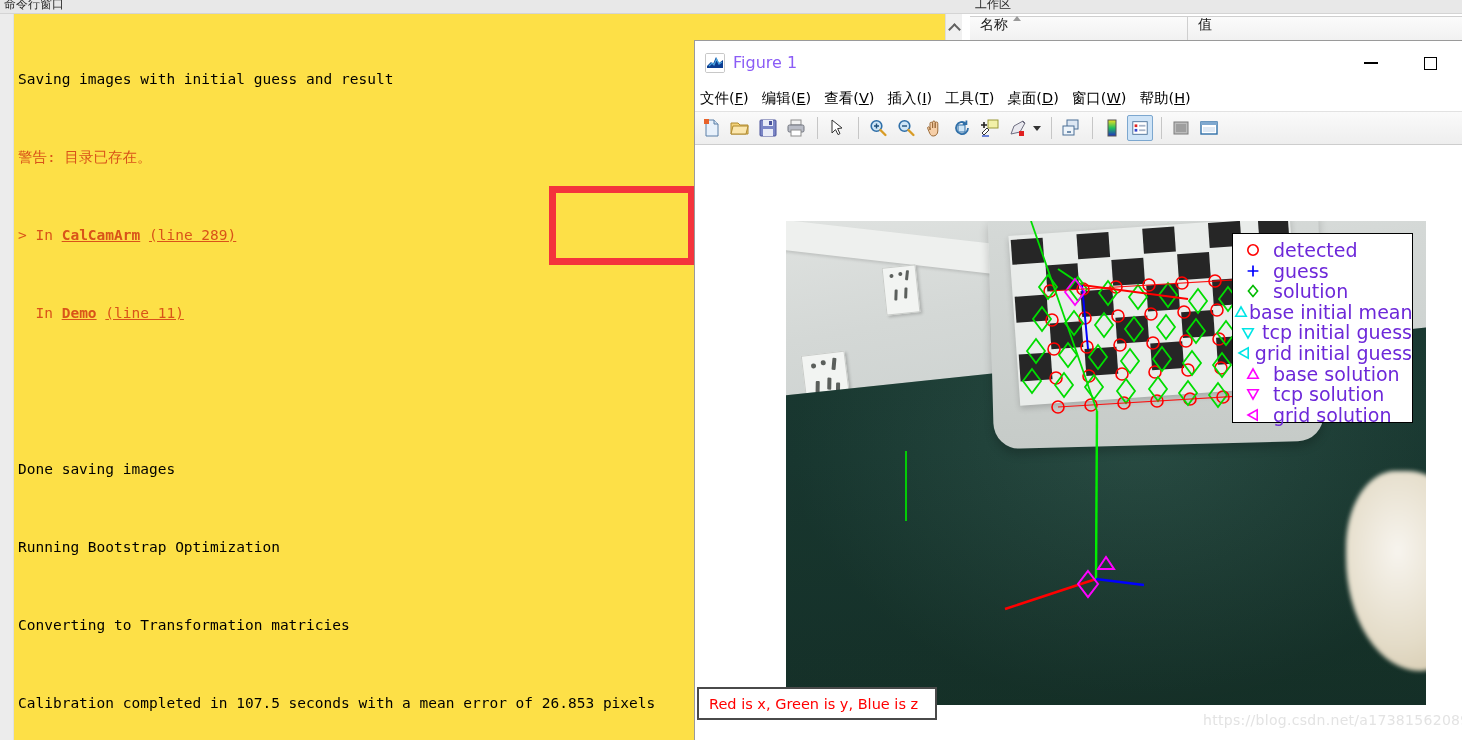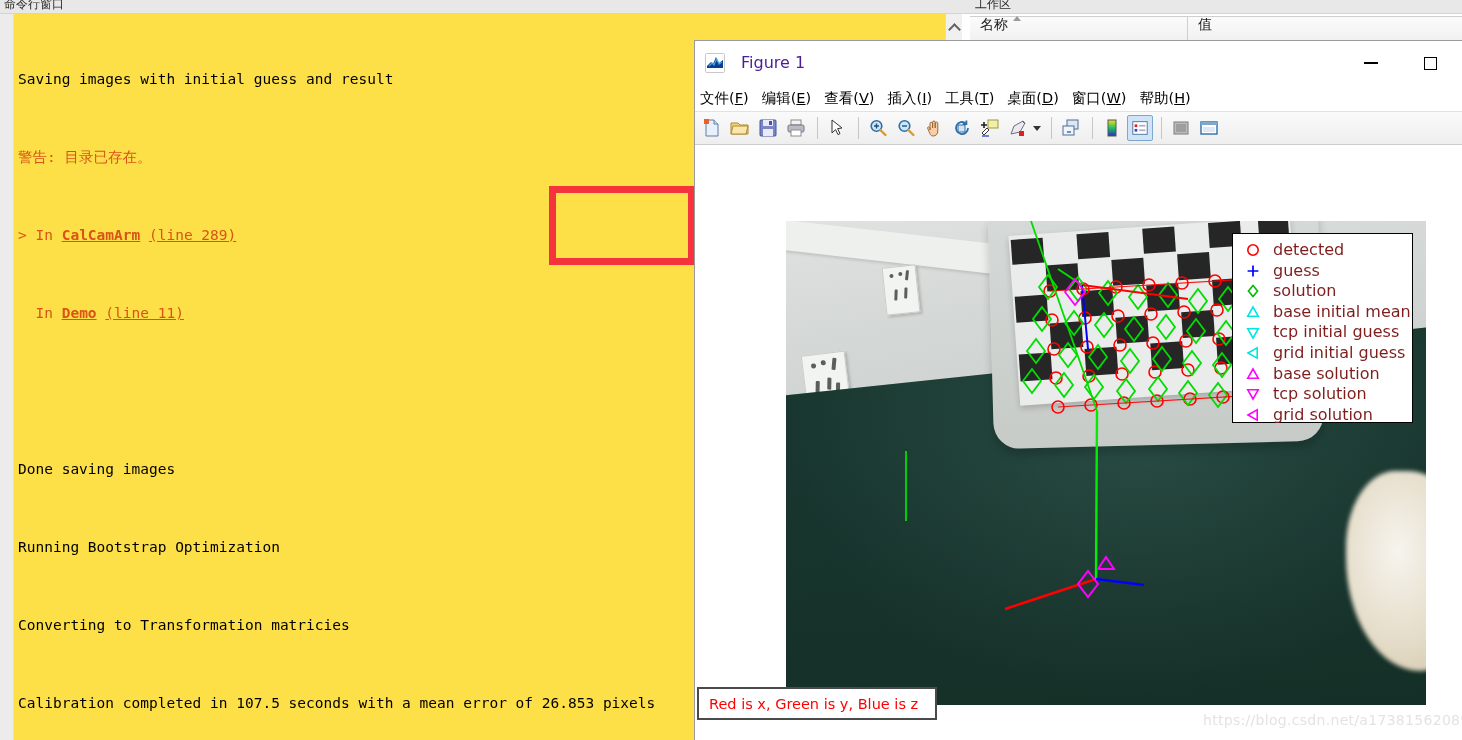--- a/index.html
+++ b/index.html
@@ -113,21 +113,21 @@
     background:#ffffff; border-bottom:1px solid #ffffff;
   }
   .fig-icon {
     position:absolute; left:10px; top:12px; width:20px; height:20px;
     background:#ffffff; border:1px solid #c8c8c8; border-radius:2px;
     overflow:hidden;
   }
   .fig-icon svg { display:block; }
   .fig-title-text {
     position:absolute; left:38px; top:11px; height:22px; line-height:22px;
-    font-size:16px; color:#4c1d95; font-family:"DejaVu Sans", sans-serif;margin-left:8px;
+    font-size:16px; color:#8b5cf6; font-family:"DejaVu Sans", sans-serif;
   }
   .winbtn {
     position:absolute; top:0; width:46px; height:44px;
     display:flex; align-items:center; justify-content:center;
   }
   .winbtn.min { left:653px; }
   .winbtn.max { left:712px; }
   .glyph-min { width:14px; height:2px; background:#000; }
   .glyph-max { width:13px; height:13px; border:1.6px solid #000; }
 
@@ -218,21 +218,21 @@
 
   
   .legend {
     position:absolute; left:1231px; top:192px; width:181px; height:190px;
     background:#ffffff; border:1px solid #000000; z-index:20;
     padding:6px 0 0 0;
   }
   .leg-row { display:flex; align-items:center; height:20.6px; }
   .leg-mark { width:40px; display:flex; align-items:center; justify-content:center; }
   .leg-label {
-    font-size:16px; color:#7f1d1d; font-family:"DejaVu Sans", sans-serif;
+    font-size:19px; color:#6d28d9; font-family:"DejaVu Sans", sans-serif;
     white-space:nowrap; line-height:20.6px;
   }
 
   
   .note-box {
     position:absolute; left:697px; top:687px; width:240px; height:33px;
     background:#ffffff; border:2px solid #4a4a4a; z-index:25;
     display:flex; align-items:center; padding-left:10px;
   }
   .note-box span {

